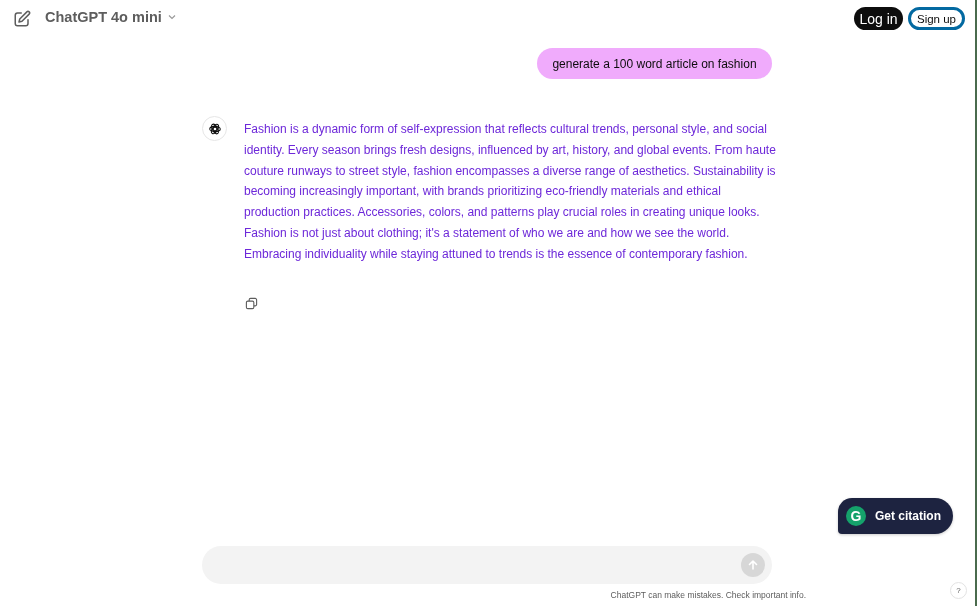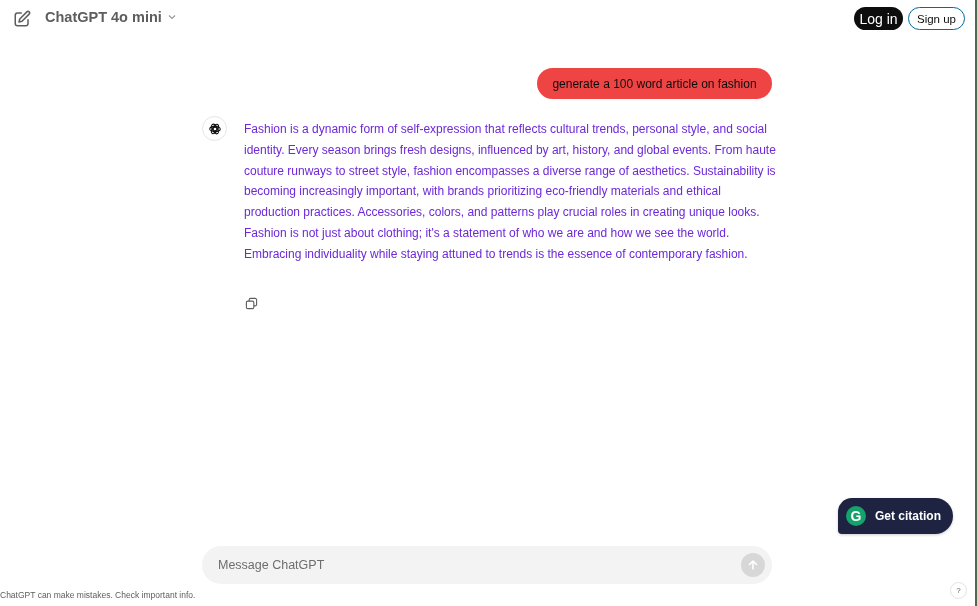--- a/index.html
+++ b/index.html
@@ -6,38 +6,38 @@
   html, body { width: 977px; height: 606px; overflow: hidden; background: #ffffff; }
   body { font-family: "Liberation Sans", "DejaVu Sans", sans-serif; color: #0d0d0d; position: relative; }
 
   .topbar { position: absolute; left: 0; top: 0; width: 808px; height: 38px; }
   .new-chat-icon { position: absolute; left: 13px; top: 10px; width: 18px; height: 18px; cursor: pointer; }
   .model-picker { position: absolute; left: 45px; top: 9px; display: flex; align-items: center; gap: 5px; cursor: pointer; }
   .model-name { font-size: 14.5px; font-weight: 600; color: #5d5d5d; }
   .chev { width: 10px; height: 10px; }
 
   .login-btn { position: absolute; left: 854px; top: 7px; width: 49px; height: 23px; border-radius: 12px; background: #0d0d0d; color: #fff; font-size: 14px; display: flex; align-items: center; justify-content: center; cursor: pointer; }
-  .signup-btn { position: absolute; left: 908px; top: 7px; width: 57px; height: 23px; border-radius: 12px; background: #fff; border: 1px solid #0369a1; color: #0d0d0d; font-size: 11.5px; display: flex; align-items: center; justify-content: center; cursor: pointer; }
+  .signup-btn { position: absolute; left: 908px; top: 7px; width: 57px; height: 23px; border-radius: 12px; background: #fff; border: 3px solid #0369a1; color: #0d0d0d; font-size: 11.5px; display: flex; align-items: center; justify-content: center; cursor: pointer; }
 
-  .user-bubble { position: absolute; left: 537px; top: 68px; width: 235px; height: 31px; border-radius: 16px; background: #ef4444; font-size: 12px; color: #0d0d0d; display: flex; align-items: center; justify-content: center; }
+  .user-bubble { position: absolute; left: 537px; top: 48px; width: 235px; height: 31px; border-radius: 16px; background: #f0abfc; font-size: 12px; color: #0d0d0d; display: flex; align-items: center; justify-content: center; }
 
   .avatar { position: absolute; left: 202px; top: 116px; width: 25px; height: 25px; border-radius: 50%; border: 1px solid #e6e6e6; background: #fff; display: flex; align-items: center; justify-content: center; }
   .answer { position: absolute; left: 244px; top: 119px; width: 532px; font-size: 12px; line-height: 20.8px; color: #6d28d9; }
   .copy-icon { position: absolute; left: 245px; top: 297px; width: 13px; height: 13px; cursor: pointer; }
 
   .citation-btn { position: absolute; left: 838px; top: 498px; width: 115px; height: 36px; background: #1d2340; border-radius: 14px 18px 18px 4px; display: flex; align-items: center; gap: 9px; padding-left: 8px; cursor: pointer; box-shadow: 0 1px 3px rgba(0,0,0,0.2); }
   .g-logo { width: 20px; height: 20px; border-radius: 50%; background: #15a26b; color: #fff; font-weight: 700; font-size: 14px; display: flex; align-items: center; justify-content: center; }
   .citation-label { color: #fff; font-weight: 700; font-size: 12px; }
 
   .composer { position: absolute; left: 202px; top: 546px; width: 570px; height: 38px; border-radius: 19px; background: #f3f3f3; }
   .composer-input { position: absolute; left: 16px; top: 0; width: 500px; height: 38px; border: none; background: transparent; font-family: "Liberation Sans", sans-serif; font-size: 12.5px; color: #0d0d0d; outline: none; }
   .composer-input::placeholder { color: #6e6e6e; }
   .send-btn { position: absolute; left: 539px; top: 7px; width: 24px; height: 24px; border-radius: 50%; background: #d7d7d7; display: flex; align-items: center; justify-content: center; cursor: pointer; }
 
-  .disclaimer { position: absolute; left: 0; top: 590px; width: 806px; text-align: left; font-size: 8.5px; color: #5d5d5d; }
+  .disclaimer { position: absolute; left: 0; top: 590px; width: 806px; text-align: right; font-size: 8.5px; color: #5d5d5d; }
 
   .help-btn { position: absolute; left: 950px; top: 582px; width: 17px; height: 17px; border-radius: 50%; border: 1px solid #e3e3e3; background: #fff; font-size: 8px; color: #5d5d5d; display: flex; align-items: center; justify-content: center; cursor: pointer; }
 
   .edge-bar { position: absolute; left: 975px; top: 0; width: 2px; height: 606px; background: #4a6b4d; }
 </style>
 </head>
 <body>
 
 <div class="topbar">
   <svg class="new-chat-icon" viewBox="0 0 24 24" fill="none" stroke="#5d5d5d" stroke-width="2" stroke-linecap="round" stroke-linejoin="round">
@@ -73,21 +73,20 @@
   <rect x="1.5" y="4.5" width="8" height="8" rx="1.5"></rect>
   <path d="M4.5 4.5V3a1.5 1.5 0 0 1 1.5-1.5h5A1.5 1.5 0 0 1 12.5 3v5A1.5 1.5 0 0 1 11 9.5H9.5"></path>
 </svg>
 
 <div class="citation-btn">
   <div class="g-logo">G</div>
   <span class="citation-label">Get citation</span>
 </div>
 
 <div class="composer">
-  <input class="composer-input" type="text" placeholder="Message ChatGPT" style="">
   <div class="send-btn">
     <svg width="12" height="12" viewBox="0 0 12 12" fill="none" stroke="#ffffff" stroke-width="1.6" stroke-linecap="round" stroke-linejoin="round">
       <path d="M6 10V2M2.5 5.5L6 2l3.5 3.5"></path>
     </svg>
   </div>
 </div>
 
 <div class="disclaimer">ChatGPT can make mistakes. Check important info.</div>
 
 <div class="help-btn">?</div>

